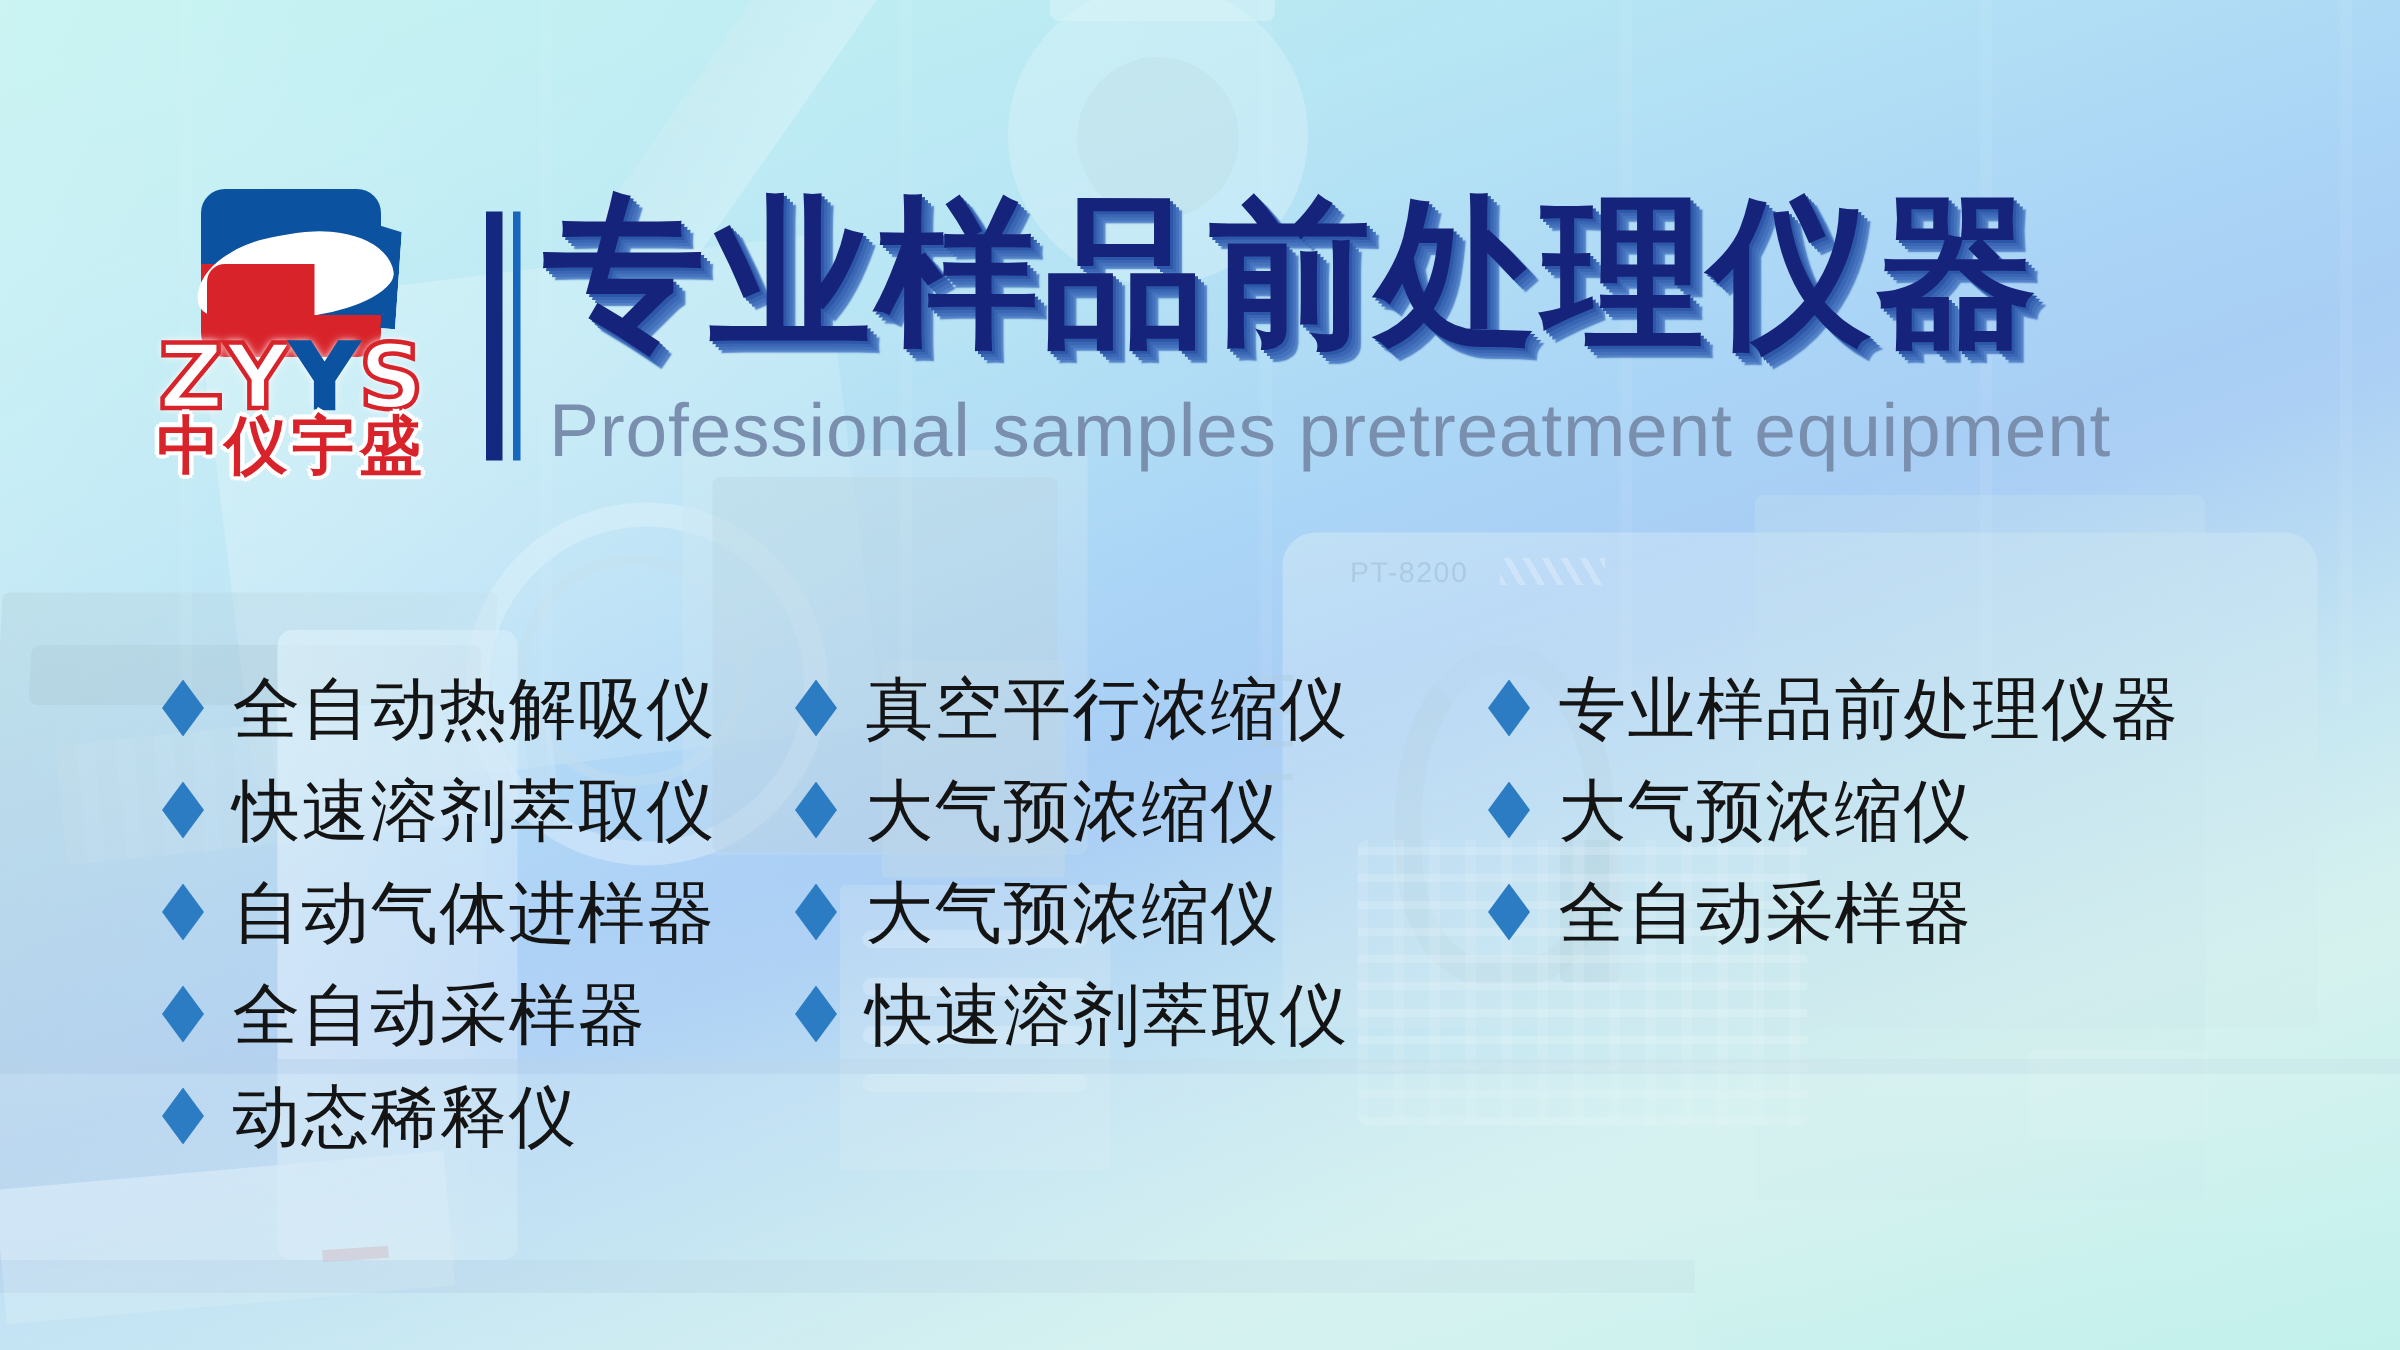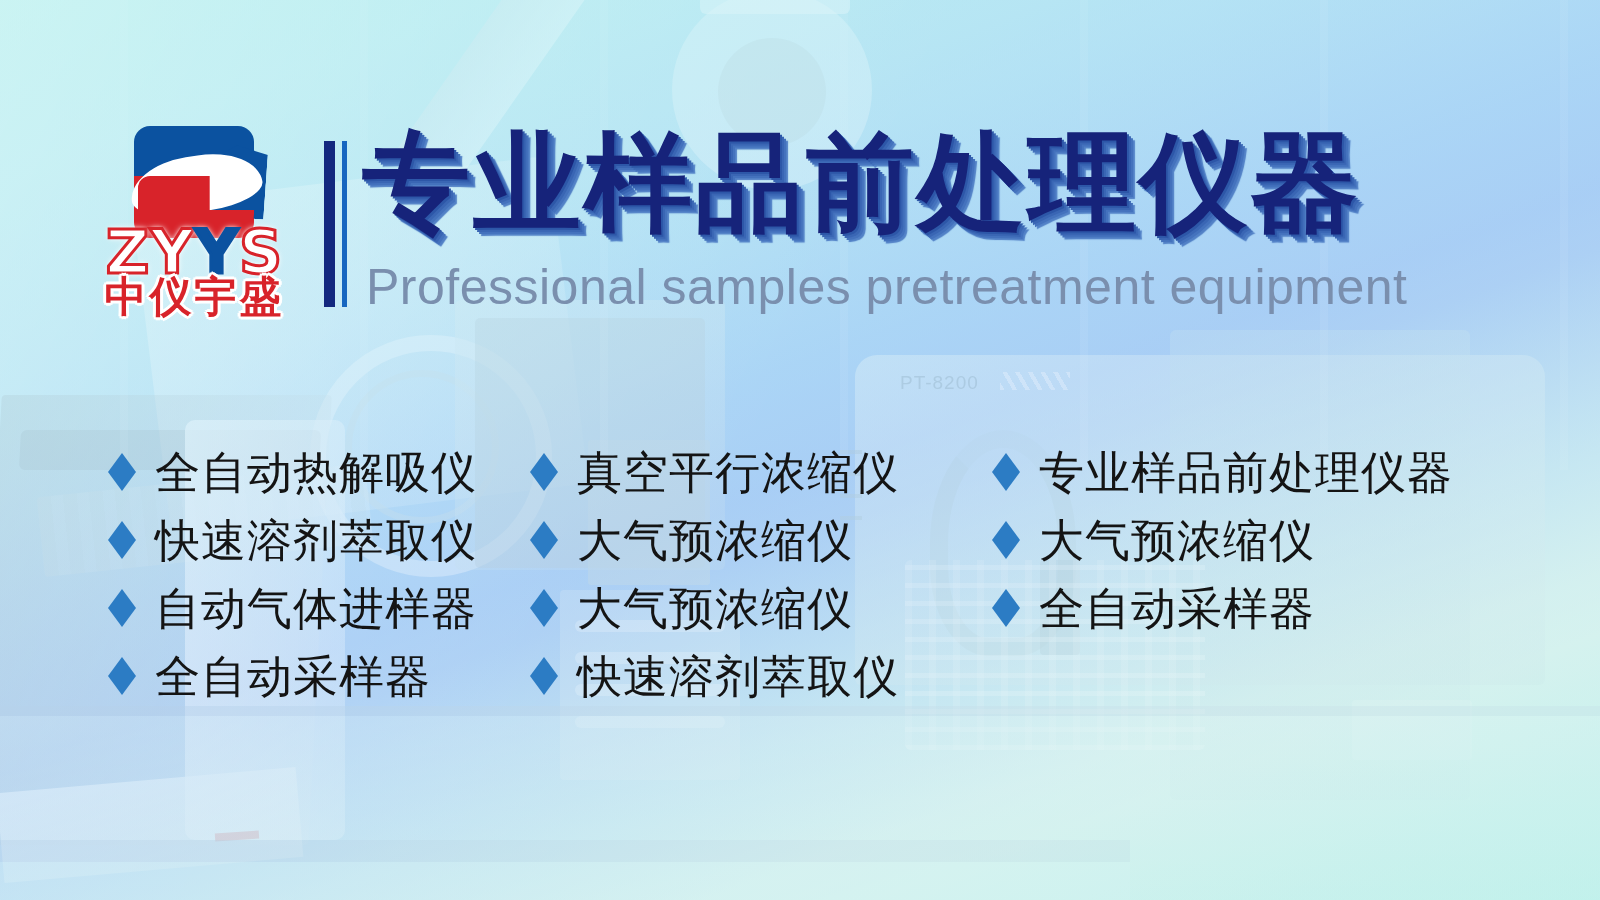--- a/index.html
+++ b/index.html
@@ -499,20 +499,24 @@
         <span class="product-label">快速溶剂萃取仪</span>
       </div>
       <div class="product-item">
         <span class="bullet"></span>
         <span class="product-label">自动气体进样器</span>
       </div>
       <div class="product-item">
         <span class="bullet"></span>
         <span class="product-label">全自动采样器</span>
       </div>
+      <div class="product-item">
+        <span class="bullet"></span>
+        <span class="product-label">动态稀释仪</span>
+      </div>
     </div>
 
     <div class="product-col col-2">
       <div class="product-item">
         <span class="bullet"></span>
         <span class="product-label">真空平行浓缩仪</span>
       </div>
       <div class="product-item">
         <span class="bullet"></span>
         <span class="product-label">大气预浓缩仪</span>

